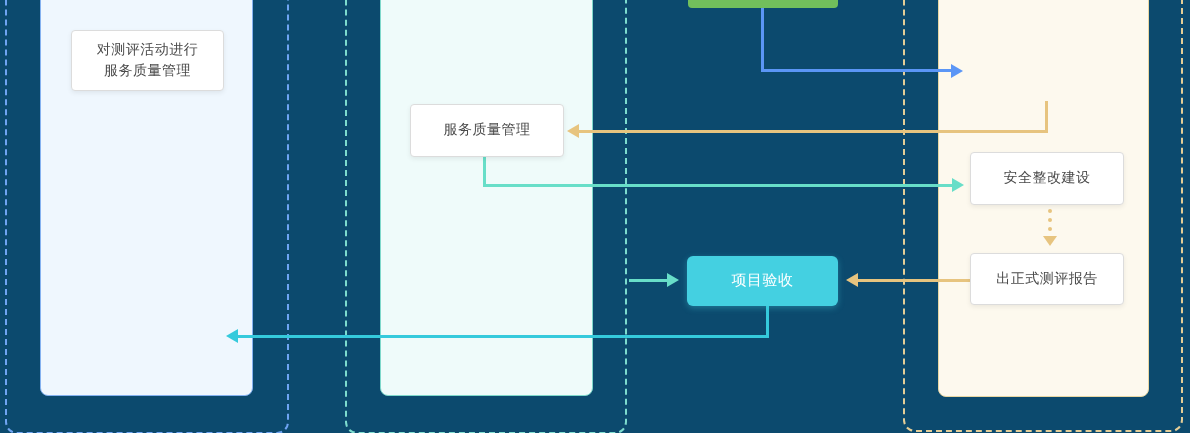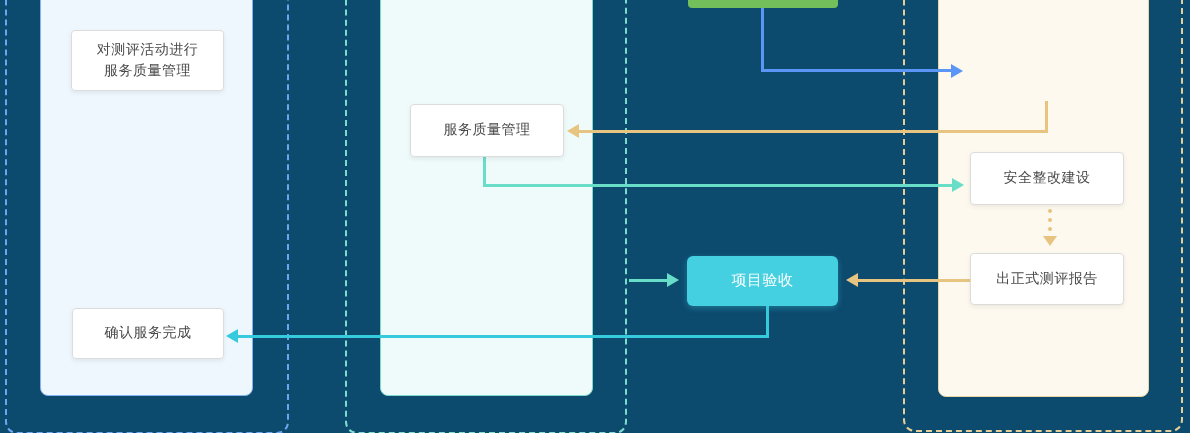--- a/index.html
+++ b/index.html
@@ -100,15 +100,14 @@
 
   <div class="node node-rectify-build">服务质量管理</div>
 
 
   <div class="node node-rectify-review">安全整改建设</div>
 
   <div class="node node-acceptance">项目验收</div>
 
   <div class="node node-final-report">出正式测评报告</div>
 
-  <div class="node node-confirm-complete">确认服务完成</div>
 
 </div>
 
 </body></html>

